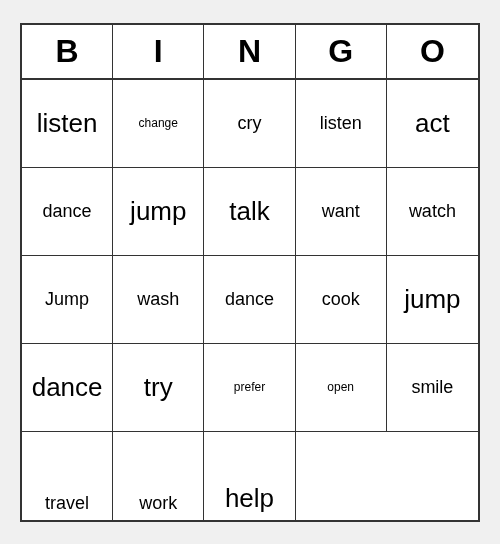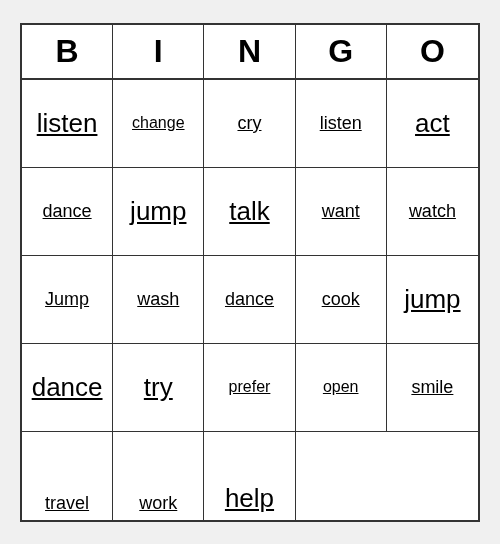--- a/index.html
+++ b/index.html
@@ -63,30 +63,29 @@
       border-right: none;
     }
 
     .bingo-cell:nth-child(n+21) {
       border-bottom: none;
       align-items: flex-end;
     }
 
     .cell-text {
       font-size: 18px;
-      text-decoration: underline;
     }
 
     .cell-text.large {
       font-size: 26px;
       font-weight: normal;
     }
 
     .cell-text.small {
-      font-size: 16px;
+      font-size: 12px;
     }
   </style>
 </head>
 <body>
 
 <div class="bingo-card">
   <div class="bingo-header">
   <div class="bingo-header-cell">B</div>
       <div class="bingo-header-cell">I</div>
       <div class="bingo-header-cell">N</div>

